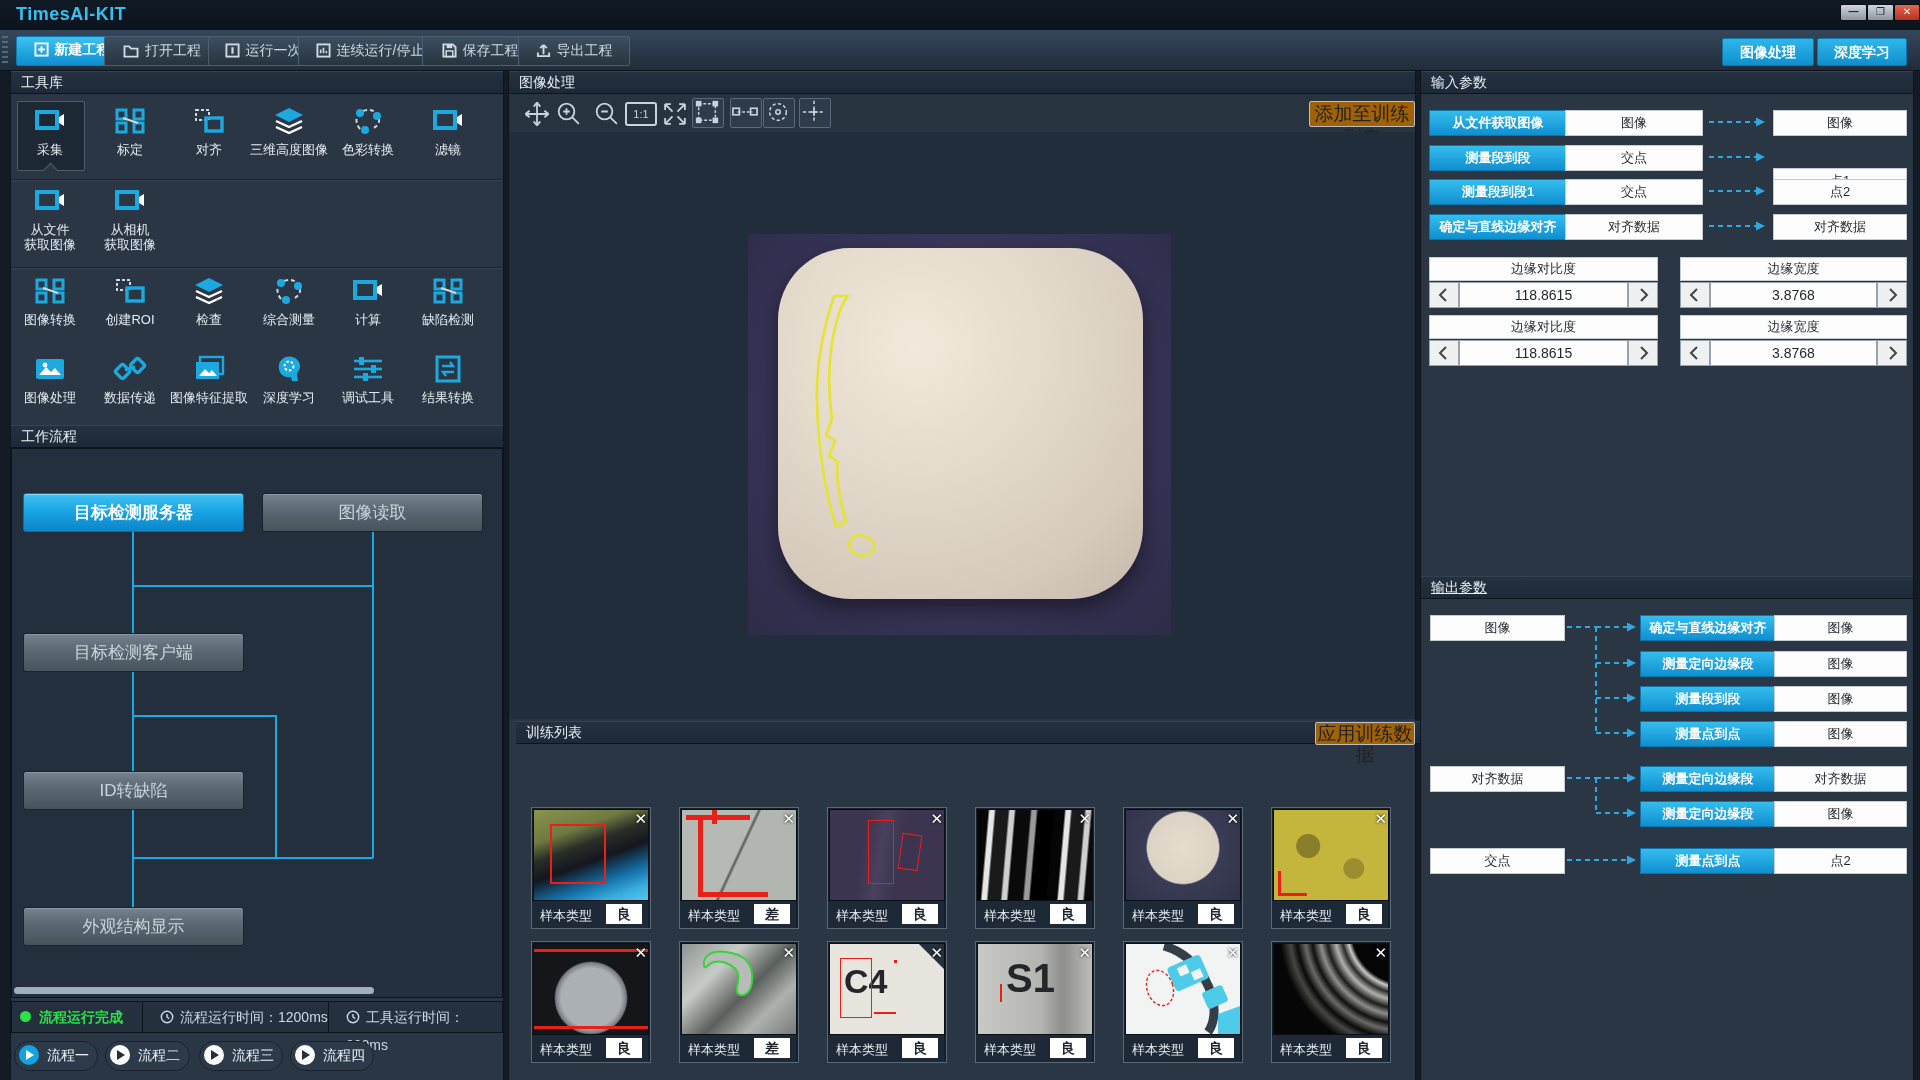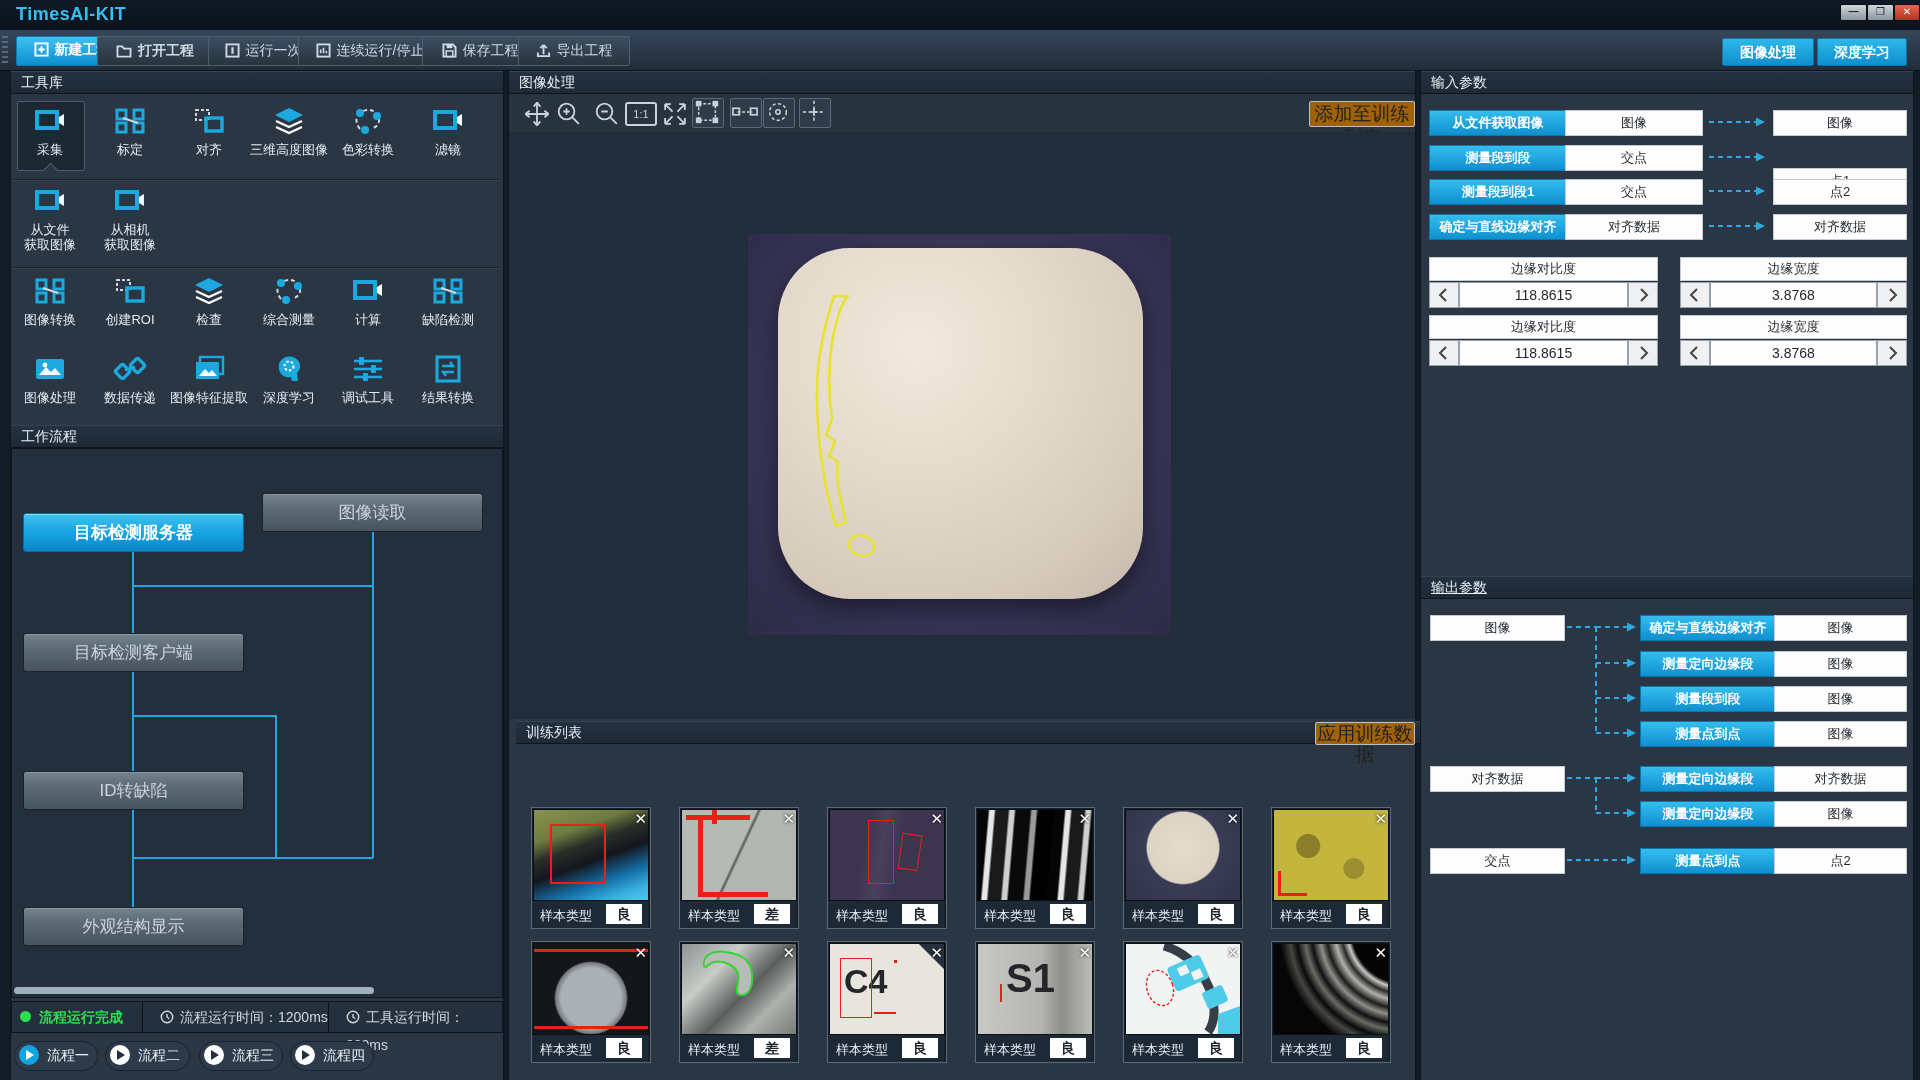--- a/index.html
+++ b/index.html
@@ -27,21 +27,21 @@
   
   .tool-cell{width:78px;text-align:center;}
   .tool-label{font-size:13px;color:#e3ebf2;margin-top:3px;line-height:15px;}
   .selcell{background:#1d2835;border:1px solid #4d5d6d;border-radius:2px;}
   .notch{width:10px;height:10px;background:#2a3644;border-left:1px solid #4d5d6d;border-top:1px solid #4d5d6d;transform:rotate(45deg);}
   .divline{height:1px;background:#1a242f;box-shadow:0 1px 0 #33424f;}
   
   .wfcanvas{background:#232f3d;border:1px solid #0c141c;}
   .node{width:219px;height:37px;line-height:37px;text-align:center;font-size:17px;border-radius:3px;
     border:1px solid #19232d;color:#c9d4dd;background:linear-gradient(#75828f,#5b6873 45%,#47545e);box-shadow:inset 0 1px 0 #8b98a4;}
-  .node.blue{background:linear-gradient(#41c3f2,#17a2e2 50%,#0c86c8);color:#fff;font-weight:bold;border-color:#0d6d9f;box-shadow:inset 0 1px 0 #83ddff;margin-top:20px;}
+  .node.blue{background:linear-gradient(#41c3f2,#17a2e2 50%,#0c86c8);color:#fff;font-weight:bold;border-color:#0d6d9f;box-shadow:inset 0 1px 0 #83ddff;}
   .hscroll{height:7px;border-radius:4px;background:#9fb0bd;}
   .statusbar{background:#24303e;border:1px solid #0c141c;color:#cdd8e2;font-size:14px;}
   .statcell{height:28px;line-height:28px;}
   .grn{color:#2be04a;font-weight:bold;}
   .pill{height:28px;border-radius:15px;background:#2c3a4a;border:1px solid #18222e;color:#eaf1f7;font-size:14px;}
   .pcirc{width:20px;height:20px;border-radius:50%;background:#fff;top:3px;left:4px;}
   .pcirc.blue{background:#12a3e0;}
   
   .imgtoolbar{background:#27333f;border-bottom:1px solid #0e161e;}
   .itool{top:6px;width:30px;height:26px;}
@@ -95,21 +95,21 @@
 
 <div class="abs toolstrip"></div>
 <div class="abs grip"></div>
 
 <div class="abs tbtn active" style="left:16px;width:86px;font-family:Liberation Serif, serif;">
   <span class="ic"><svg width="15" height="15" viewBox="0 0 16 16">
         <rect x="1.5" y="1.5" width="13" height="13" fill="none" stroke="#fff" stroke-width="2"></rect>
         <path d="M8 4.5v7M4.5 8h7" stroke="#fff" stroke-width="2"></path>
       </svg></span><span>新建工程</span>
 </div>
-<div class="abs tbtn" style="left:97px;width:90px;font-weight:bold;">
+<div class="abs tbtn" style="left:104px;width:90px;">
   <span class="ic"><svg width="16" height="14" viewBox="0 0 17 15">
         <path d="M1.5 13.5v-11h5l2 2.5h7v8.5z" fill="none" stroke="#cfdae4" stroke-width="2"></path>
       </svg></span><span>打开工程</span>
 </div>
 <div class="abs tbtn" style="left:208px;width:84px;">
   <span class="ic"><svg width="15" height="15" viewBox="0 0 16 16">
         <rect x="1.5" y="1.5" width="13" height="13" fill="none" stroke="#cfdae4" stroke-width="2"></rect>
         <path d="M8 4.5v7" stroke="#cfdae4" stroke-width="2.4"></path>
       </svg></span><span>运行一次</span>
 </div>

